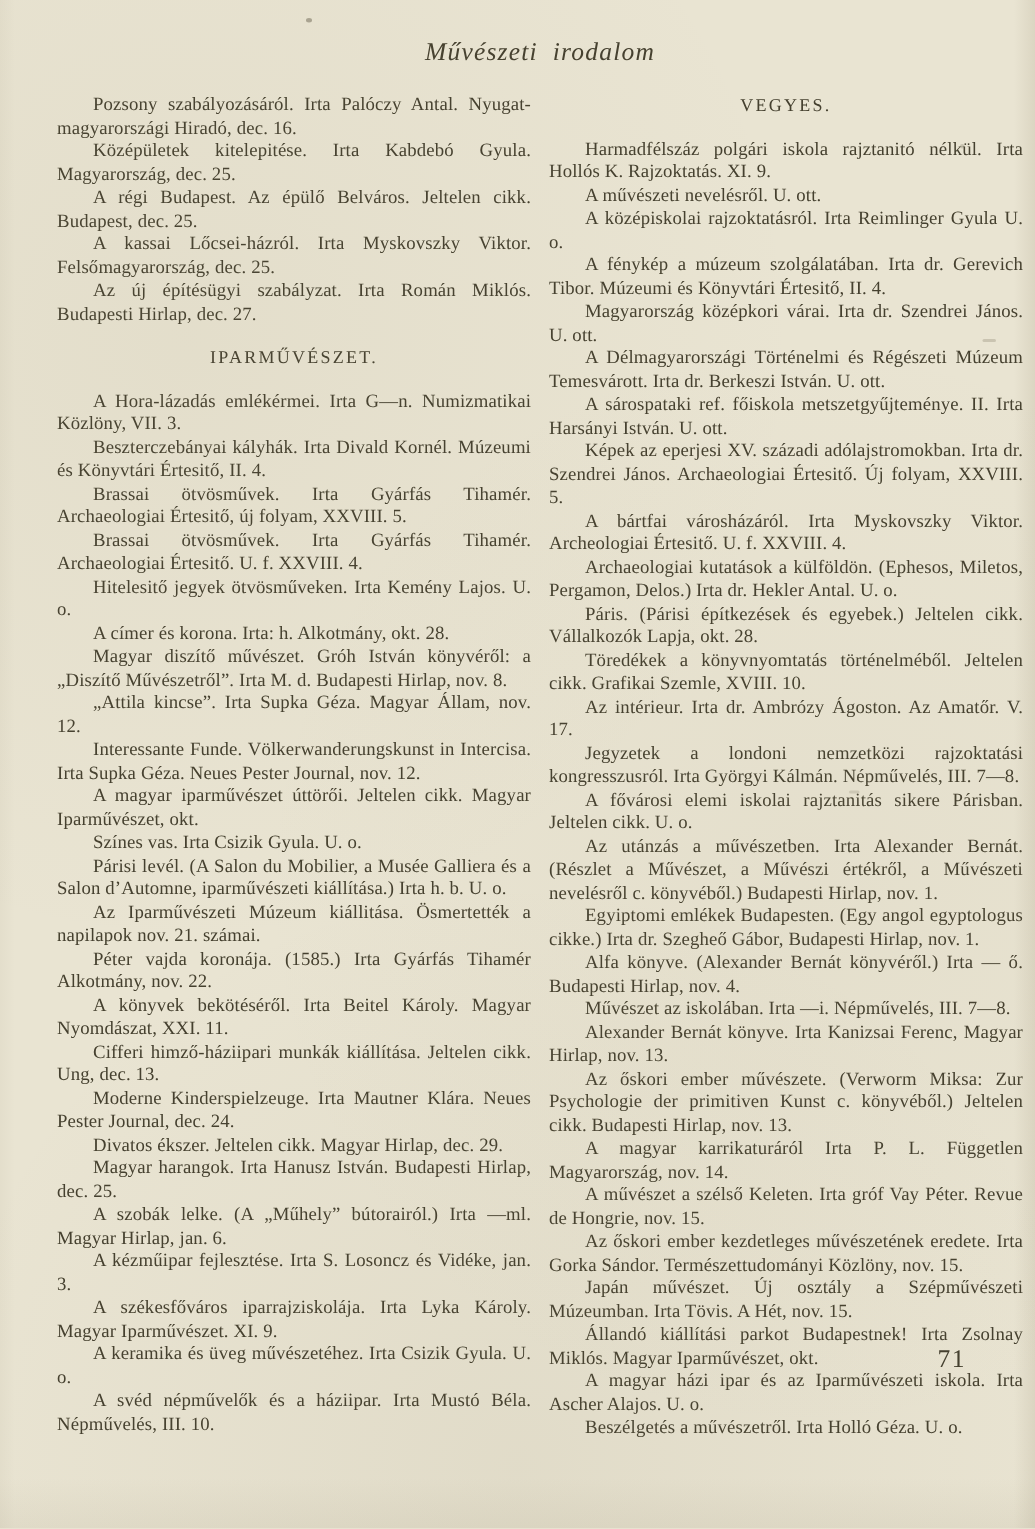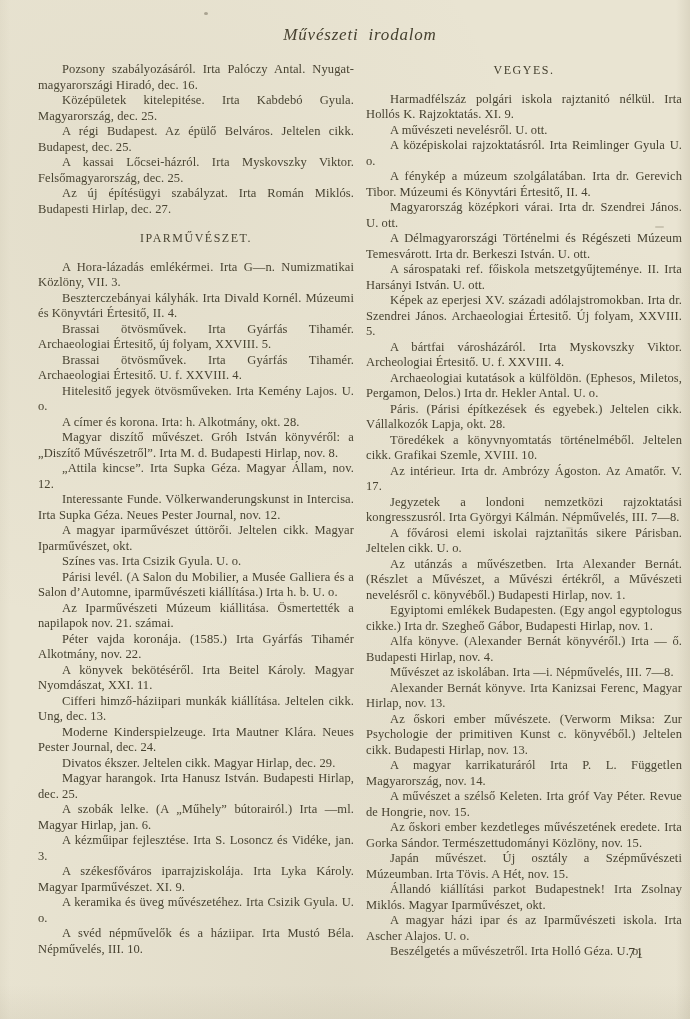--- a/index.html
+++ b/index.html
@@ -67,23 +67,23 @@
     text-indent: 0;
     font-weight: normal;
     font-size: 12px;
     letter-spacing: 1.5px;
   }
   .column > .section-heading:first-child {
     margin-top: 1px;
   }
   .page-number {
     position: absolute;
-    top: 946px;
+    top: 896px;
     right: 46px;
-    font-size: 14px;
+    font-size: 17px;
     letter-spacing: 1px;
   }
   .speck {
     position: absolute;
     background: rgba(95, 88, 68, 0.45);
     border-radius: 50%;
     pointer-events: none;
   }
   .speck.s1 { left: 204px; top: 12px; width: 4px; height: 3px; }
   .speck.s2 { left: 640px; top: 96px; width: 3px; height: 3px; opacity: .55; }

